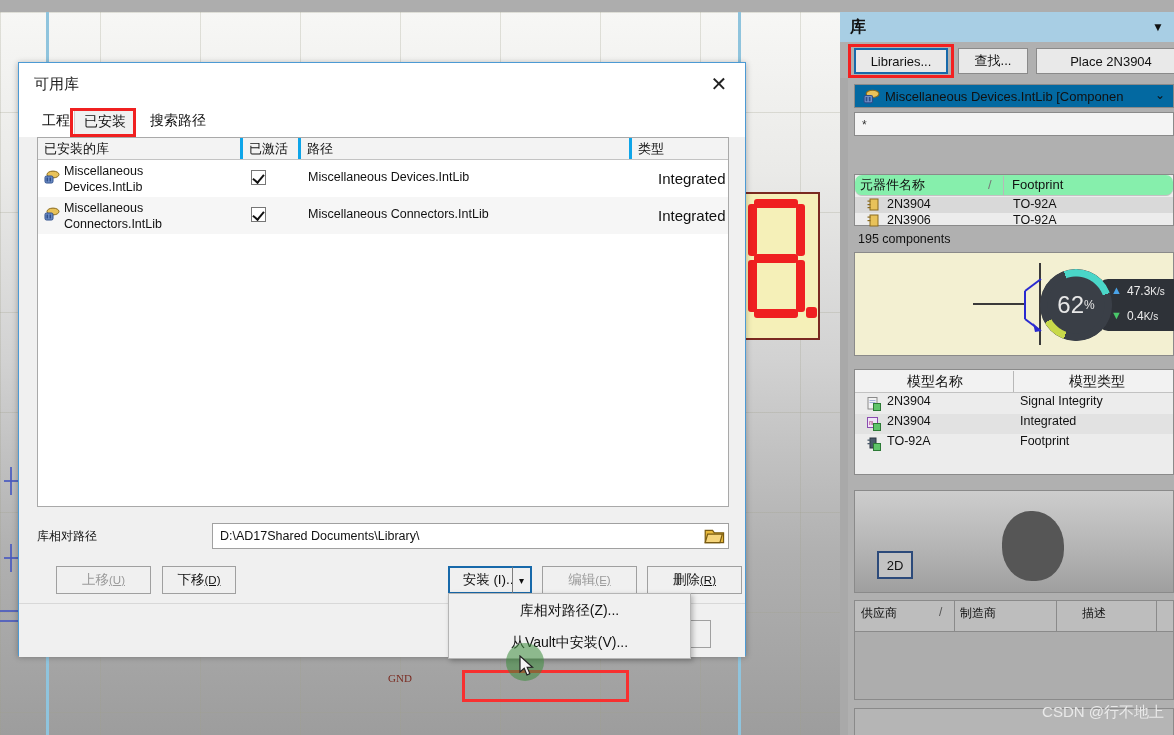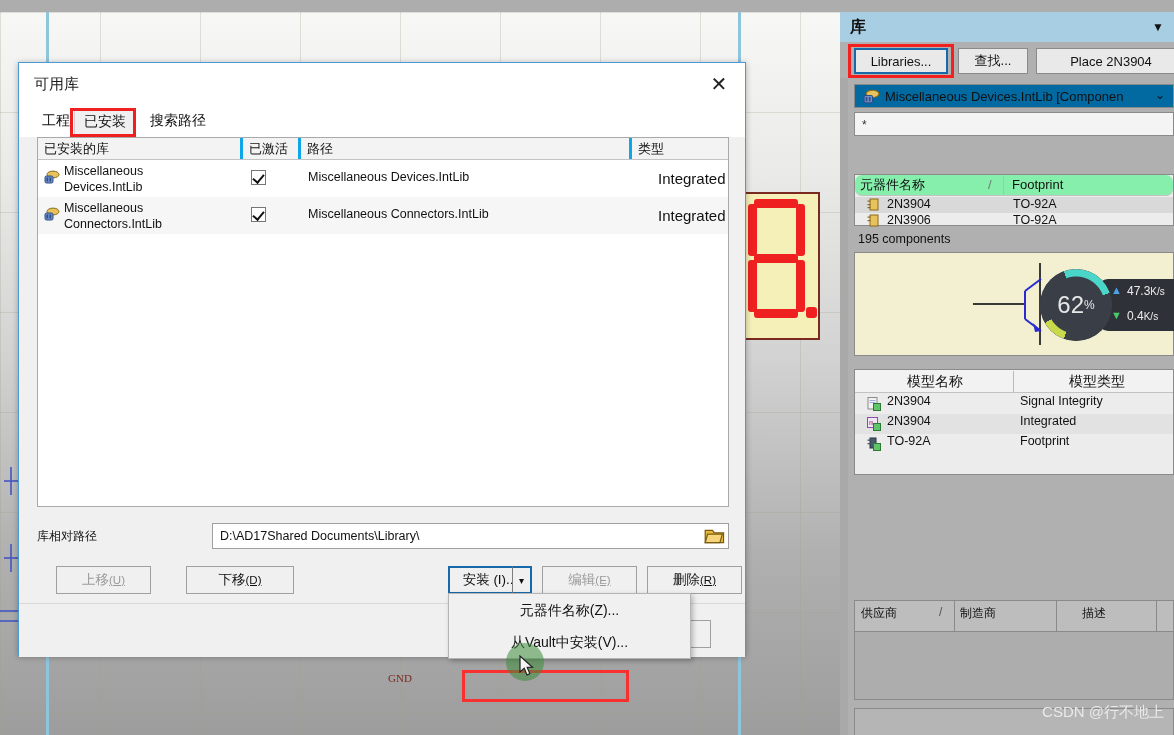--- a/index.html
+++ b/index.html
@@ -64,21 +64,21 @@
   #pathbox{position:absolute;left:175px;top:0;width:517px;height:26px;background:#fff;border:1px solid #a0a0a0;box-sizing:border-box;}
   #pathval{position:absolute;left:7px;top:5px;font-size:12.5px;color:#111;}
   #pathbrowse{position:absolute;right:2px;top:2px;width:22px;height:21px;display:flex;align-items:center;justify-content:center;}
 
   .btn{position:absolute;height:28px;background:#f0f0f0;border:1px solid #a0a0a0;box-sizing:border-box;
        font-size:13.5px;color:#111;display:flex;align-items:center;justify-content:center;text-align:right;}
   .btn.dis{color:#9a9a9a;}
   .btn .mn{text-decoration:underline;}
   .btn .sm{font-size:11.5px;}
   #btn-up{left:37px;top:503px;width:95px;}
-  #btn-down{left:143px;top:503px;width:108px;margin-left:24px;}
+  #btn-down{left:143px;top:503px;width:74px;}
   #btn-install{left:429px;top:503px;width:84px;border:2px solid #1769aa;}
   #btn-install-arrow{left:493px;top:503px;width:20px;border:2px solid #1769aa;border-left:1px solid #7d7d7d;}
   #btn-edit{left:523px;top:503px;width:95px;}
   #btn-del{left:628px;top:503px;width:95px;}
   #btn-close{left:597px;top:557px;width:95px;}
   #footsep{position:absolute;left:0;top:540px;width:100%;height:1px;background:#d8d8d8;}
 
   #menu{position:absolute;left:429px;top:530px;width:243px;background:#f0f0f0;border:1px solid #b5b5b5;box-sizing:border-box;
         box-shadow:2px 2px 5px rgba(0,0,0,.25);}
   .mi{height:32px;line-height:32px;text-align:center;font-size:14px;color:#111;}
@@ -273,21 +273,21 @@
     <span class="sm mn">(R)</span>
   </div>
 
   <div id="footsep"></div>
   <div class="btn" id="btn-close">
     <span>关闭</span>
     <span class="sm mn">(C)</span>
   </div>
 
   <div id="menu">
-    <div class="mi">元器件名称(Z)...</div>
+    <div class="mi">库相对路径(Z)...</div>
     <div class="mi">从Vault中安装(V)...</div>
   </div>
   <div id="menu-hl"></div>
   <div id="cursor"></div>
   <svg id="cursor-arrow" width="18" height="22" viewBox="0 0 18 22" style="width:18px;height:22px;">
     <path d="M1 1 L1 17 L5.2 13.2 L8 20 L10.8 18.6 L8.2 12.4 L13.5 12.2 Z" fill="#f5f5f5" stroke="#222" stroke-width="1.2"></path>
   </svg>
 </div>
 
 <div id="panel">
@@ -407,20 +407,24 @@
         <rect x="3" y="1" width="6" height="10" fill="#4a5a6a" stroke="#2a3440"></rect>
         <rect x="0.5" y="2.5" width="3" height="1.3" fill="#4a5a6a"></rect>
         <rect x="0.5" y="6" width="3" height="1.3" fill="#4a5a6a"></rect>
         <rect x="6.5" y="6.5" width="7" height="7" fill="#5fc46a" stroke="#2d7a36"></rect>
       </svg>
       <div class="mname">TO-92A</div>
       <div class="mtype">Footprint</div>
     </div>
   </div>
 
+  <div id="preview2">
+    <div id="blob"></div>
+    <div id="btn2d">2D</div>
+  </div>
 
   <div id="sup-grid">
     <div id="sup-hdr">
       <div class="sh" style="left:6px;">供应商</div>
       <div class="sh" style="left:84px;color:#555;font-size:12px;">/</div>
       <div class="ssep" style="left:99px;"></div>
       <div class="sh" style="left:105px;">制造商</div>
       <div class="ssep" style="left:201px;"></div>
       <div class="sh" style="left:207px;margin-left:20px;">描述</div>
       <div class="ssep" style="left:301px;"></div>

